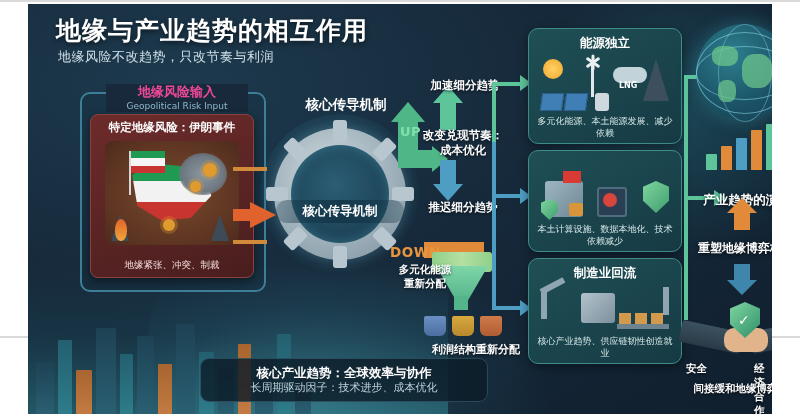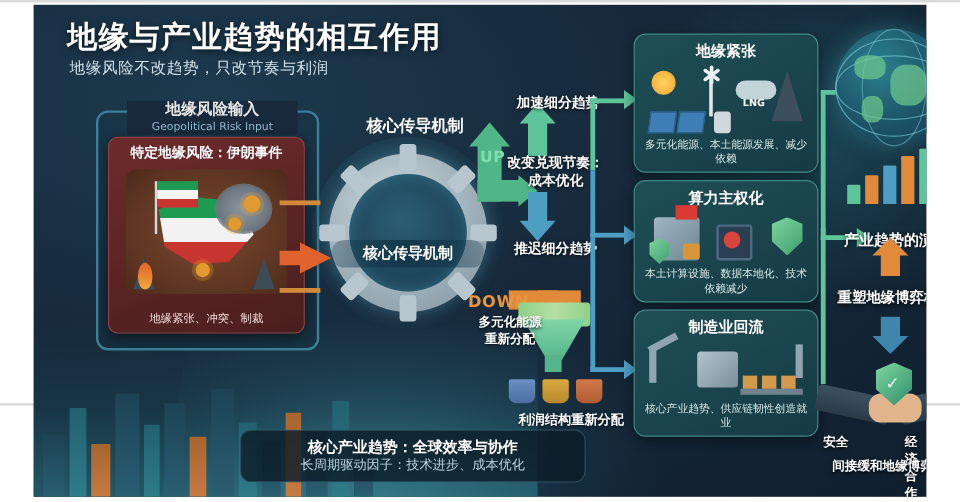--- a/index.html
+++ b/index.html
@@ -28,21 +28,21 @@
 
   
   .title{position:absolute;left:28px;top:10px;color:#ffffff;font-size:25px;font-weight:bold;letter-spacing:1px;
     text-shadow:0 2px 5px rgba(0,0,0,.6);}
   .subtitle{position:absolute;left:30px;top:44px;color:#cfe0e8;font-size:13px;letter-spacing:.5px;}
 
   
   .bracket{position:absolute;left:52px;top:88px;width:182px;height:196px;
     border:2px solid #3c7f96;border-radius:10px;background:rgba(20,48,64,.25);}
   .brk-label{position:absolute;left:78px;top:80px;width:130px;text-align:center;background:#17293a;padding:0 6px;}
-  .brk-label .cn{color:#e5e5e5;font-size:13px;font-weight:bold;display:block;line-height:16px;}
+  .brk-label .cn{color:#ec4899;font-size:13px;font-weight:bold;display:block;line-height:16px;}
   .brk-label .en{color:#8fb9cb;font-size:9px;display:block;line-height:12px;}
 
   .riskcard{position:absolute;left:62px;top:110px;width:162px;height:162px;border-radius:8px;
     background:linear-gradient(160deg,#6d2b2b 0%,#5a2424 55%,#4a1e1e 100%);
     border:1px solid #8d4040;box-shadow:0 3px 9px rgba(0,0,0,.45);}
   .riskcard .head{position:absolute;top:5px;left:0;width:100%;text-align:center;color:#ffffff;font-size:11.5px;font-weight:bold;}
   .riskcard .foot{position:absolute;bottom:5px;left:0;width:100%;text-align:center;color:#f3dada;font-size:9.5px;}
   .map{position:absolute;left:14px;top:26px;width:134px;height:104px;
     background:radial-gradient(ellipse at 50% 50%, #7a4a2e 0%, #5d3522 70%, #4d2a1c 100%);
     border-radius:8px;overflow:hidden;}
@@ -319,39 +319,38 @@
     <div class="conn g" style="left:464px;top:78px;width:30px;height:4px;"></div>
     <div class="ch-r" style="left:492px;top:71px;border-left:11px solid #5ec49a;"></div>
     <div class="conn" style="left:464px;top:138px;width:4px;height:56px;"></div>
     <div class="conn" style="left:464px;top:190px;width:30px;height:4px;"></div>
     <div class="ch-r" style="left:492px;top:184px;border-left:11px solid #4e9ec4;"></div>
     <div class="conn" style="left:464px;top:194px;width:4px;height:112px;"></div>
     <div class="conn" style="left:464px;top:302px;width:30px;height:4px;"></div>
     <div class="ch-r" style="left:492px;top:296px;border-left:11px solid #4e9ec4;"></div>
 
     <div class="card c1">
-      <div class="ch">地缘紧张</div>
+      <div class="ch">能源独立</div>
       <div class="art">
         <div class="sun"></div>
         <div class="panel"></div>
         <div class="panel panel2"></div>
         <div class="turb"></div>
         <div class="blade" style="transform:rotate(-35deg);"></div>
         <div class="blade" style="transform:rotate(35deg);"></div>
         <div class="blade" style="transform:rotate(90deg);"></div>
         <div class="cloud"></div>
         <div class="lngtxt">LNG</div>
         <div class="tank"></div>
         <div class="tower"></div>
       </div>
       <div class="cb">多元化能源、本土能源发展、减少依赖</div>
     </div>
 
     <div class="card c2">
-      <div class="ch">算力主权化</div>
       <div class="art">
         <div class="server"></div>
         <div class="cnflag"></div>
         <div class="shield sm"></div>
         <div class="lock"></div>
         <div class="chip">
             <div class="chipcore"></div>
           </div>
         <div class="shield"></div>
       </div>

